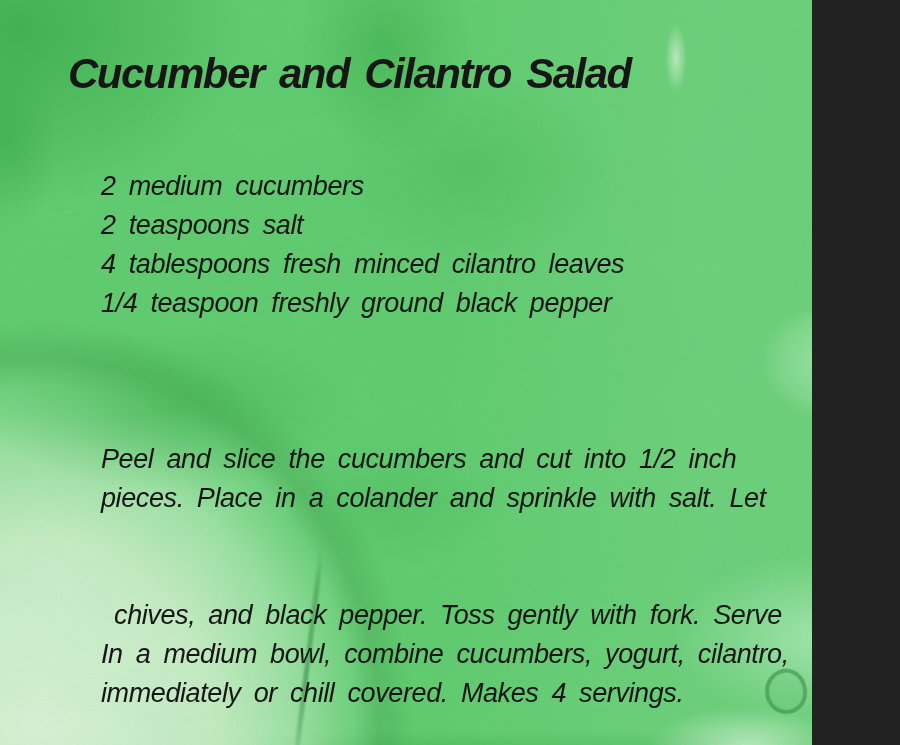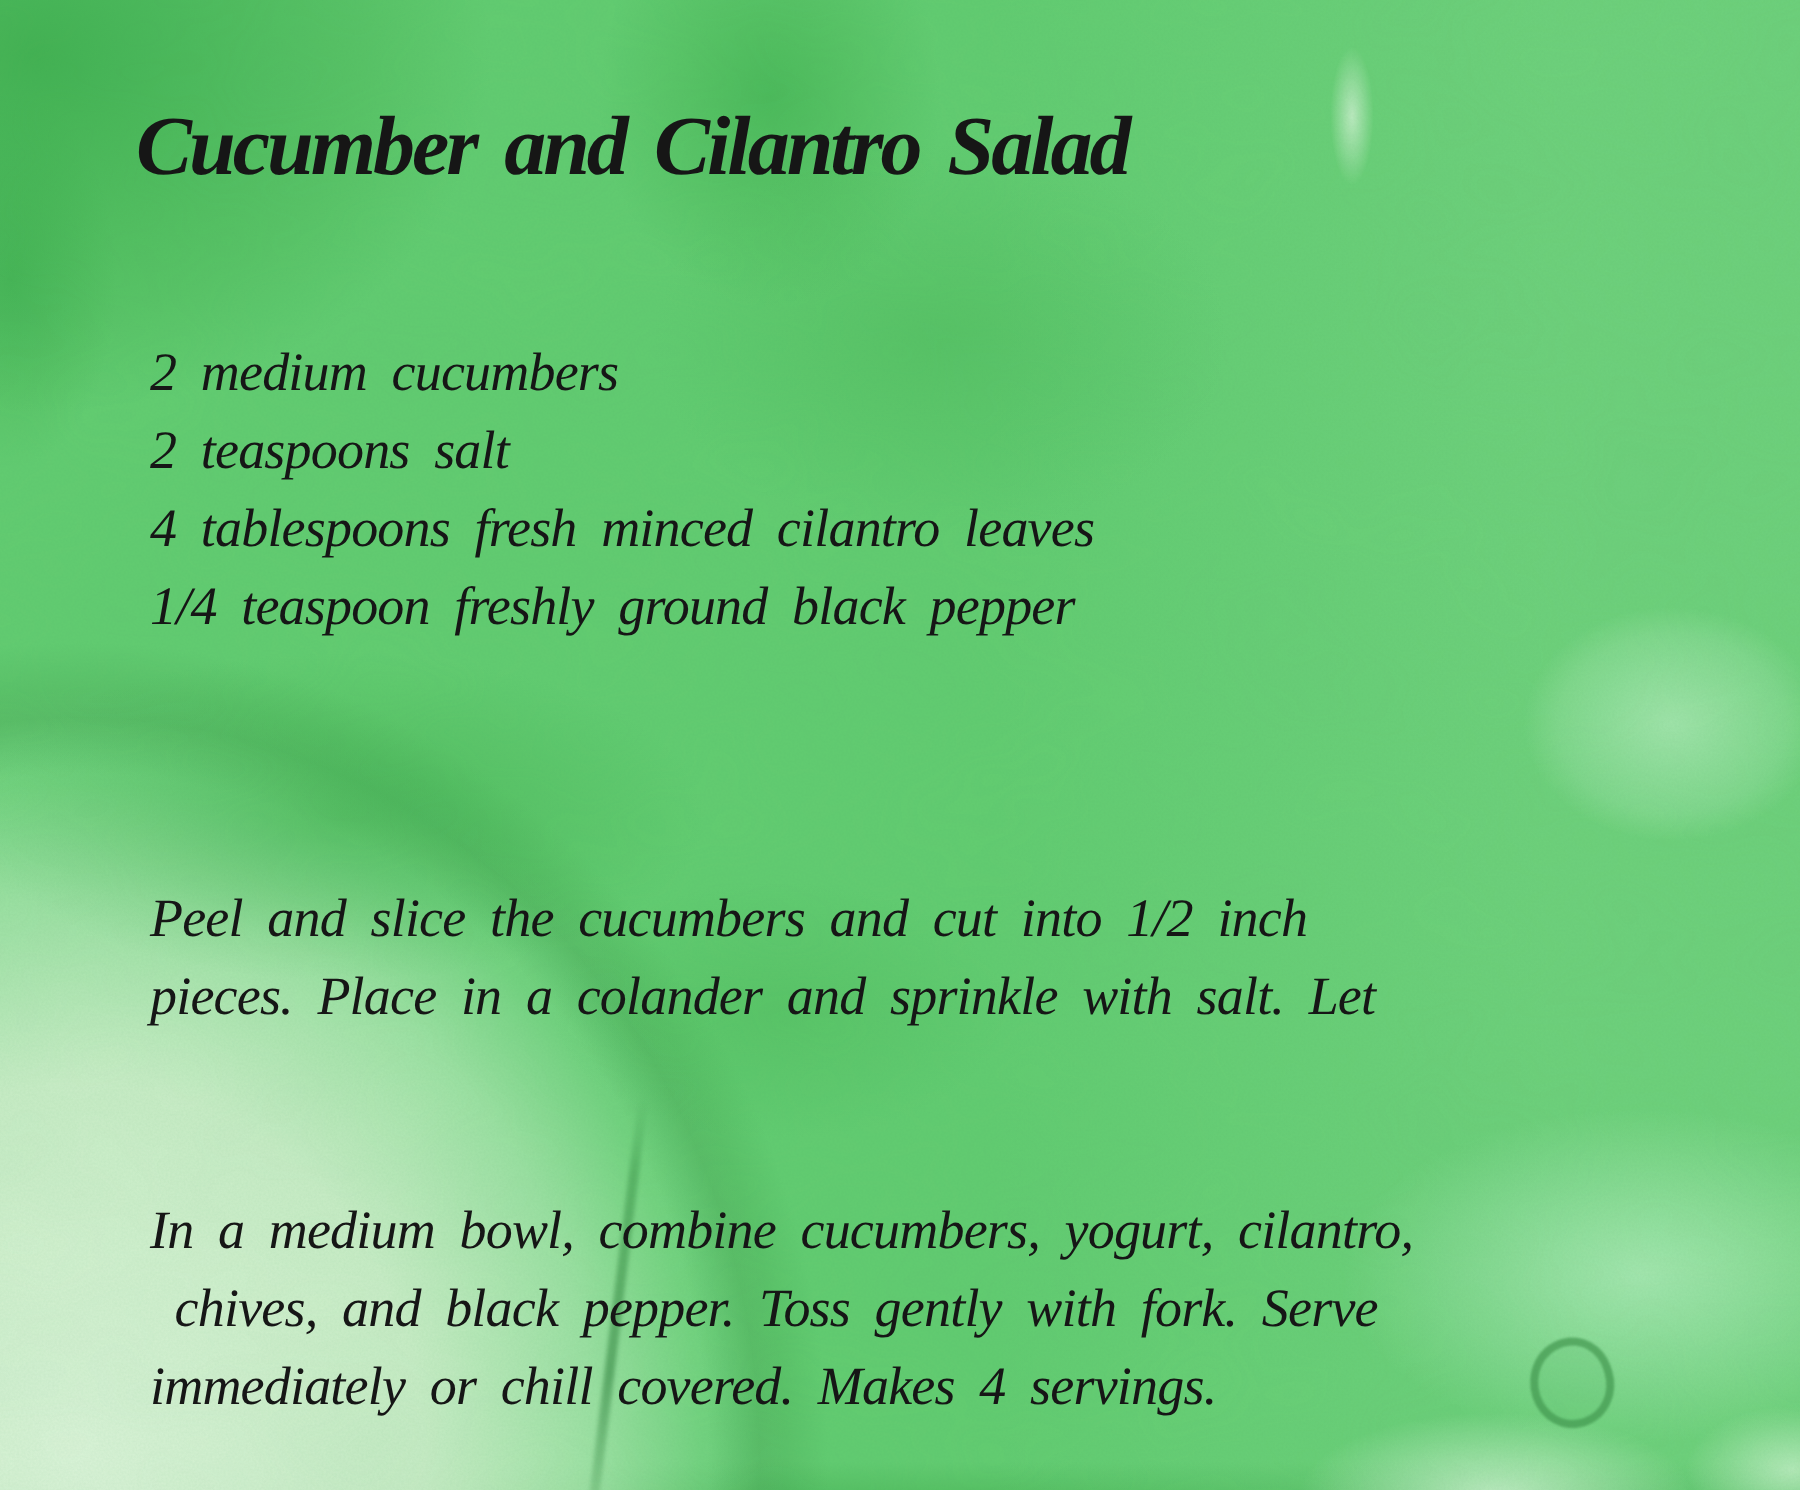--- a/index.html
+++ b/index.html
@@ -1,21 +1,21 @@
 <!DOCTYPE html>
 <html><head>
 <meta charset="utf-8">
 <style>
   html, body { margin: 0; padding: 0; background: #222; }
   .page {
     position: relative;
-    width: 900px;
+    width: 812px;
     height: 745px;
     overflow: hidden;
-    font-family: Liberation Serif, serif;
+    font-family: Liberation Sans, sans-serif;
     font-style: italic;
     color: var(--ink, #161616);
   }
   
   .wc-base {
     position: absolute;
     inset: 0;
     background-color: var(--background, #63cd71);
     background-image:
       
@@ -84,20 +84,21 @@
   .textblock { position: absolute; left: 75px; }
   .ingredients { top: 167px; }
   .step-1 { top: 440px; }   
   .step-2 { top: 596px; }   
   .line {
     font-size: 27px;
     line-height: 39px;
     letter-spacing: -0.4px;
     word-spacing: 0.22em;
     white-space: pre;
+    margin-left: 26px;
   }
 </style>
 </head>
 <body>
 
 <div class="page" style="--background: #63cd71; --background-dark: #3aa848; --background-light: #def4da; --ink: #161616;">
 
   <div class="wc-base"></div>
   <div class="wc-crease"></div>
   <div class="wc-ring"></div>
@@ -125,18 +126,18 @@
     <div class="line">4 tablespoons fresh minced cilantro leaves</div>
     <div class="line">1/4 teaspoon freshly ground black pepper</div>
   </div>
 
   <div class="textblock step-1">
     <div class="line">Peel and slice the cucumbers and cut into 1/2 inch</div>
     <div class="line">pieces. Place in a colander and sprinkle with salt. Let</div>
   </div>
 
   <div class="textblock step-2">
+    <div class="line"> chives, and black pepper. Toss gently with fork. Serve</div>
     <div class="line">In a medium bowl, combine cucumbers, yogurt, cilantro,</div>
-    <div class="line"> chives, and black pepper. Toss gently with fork. Serve</div>
     <div class="line">immediately or chill covered. Makes 4 servings.</div>
   </div>
 
 </div>
 
 </body></html>

